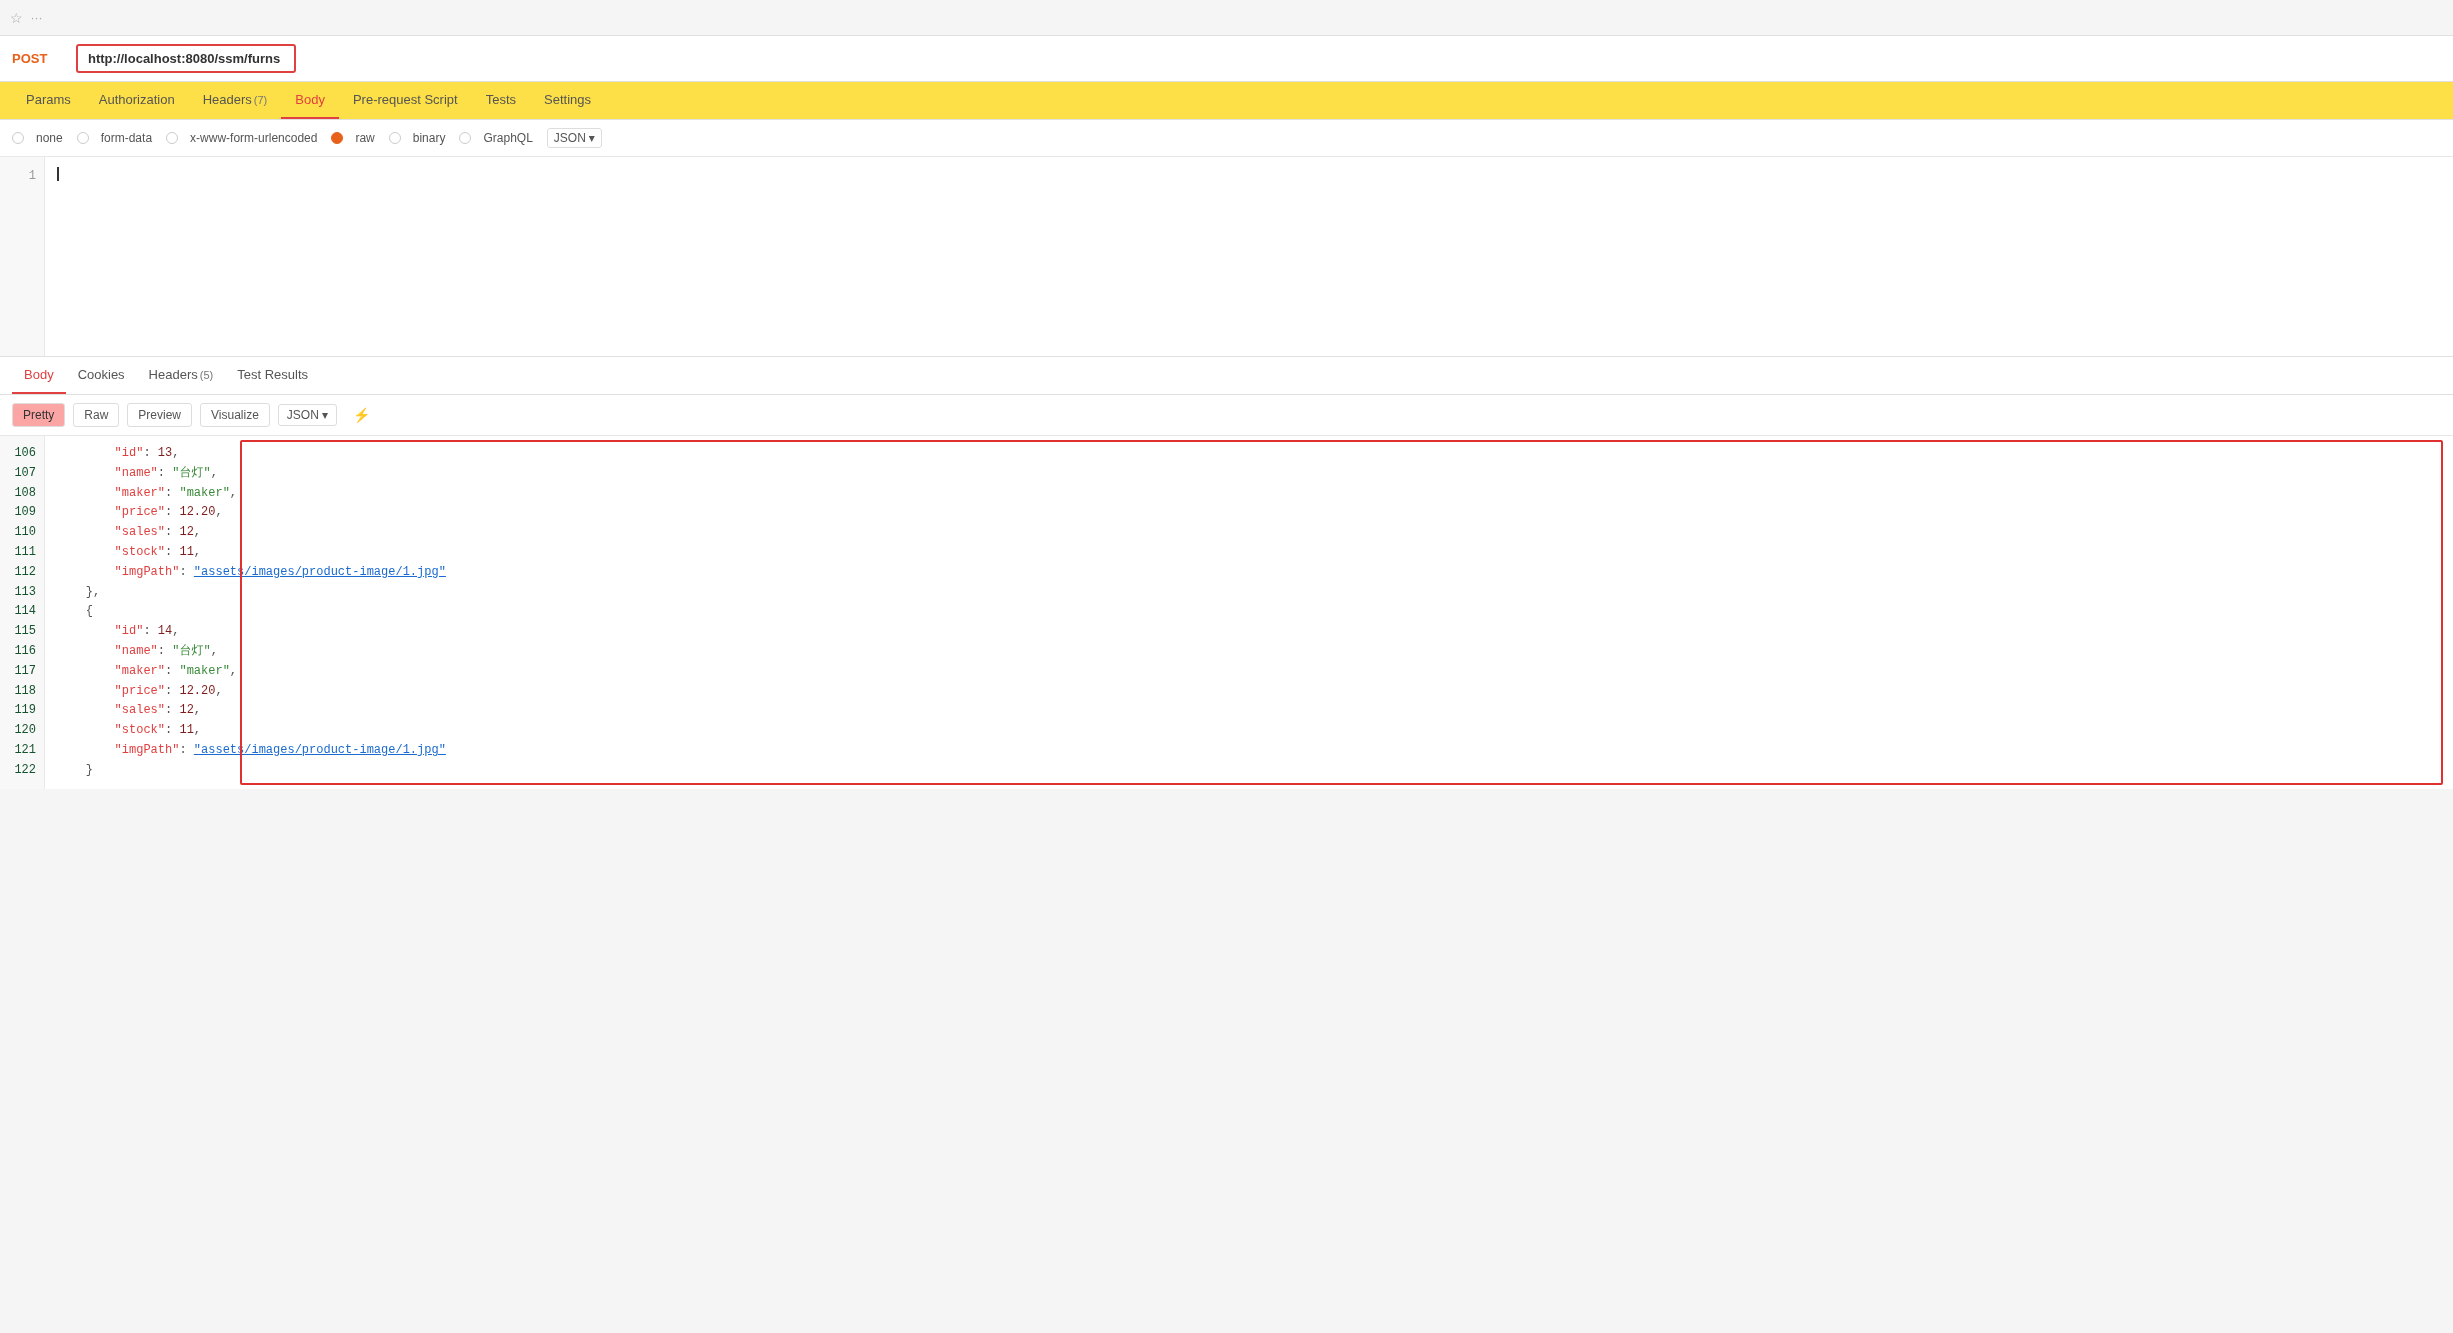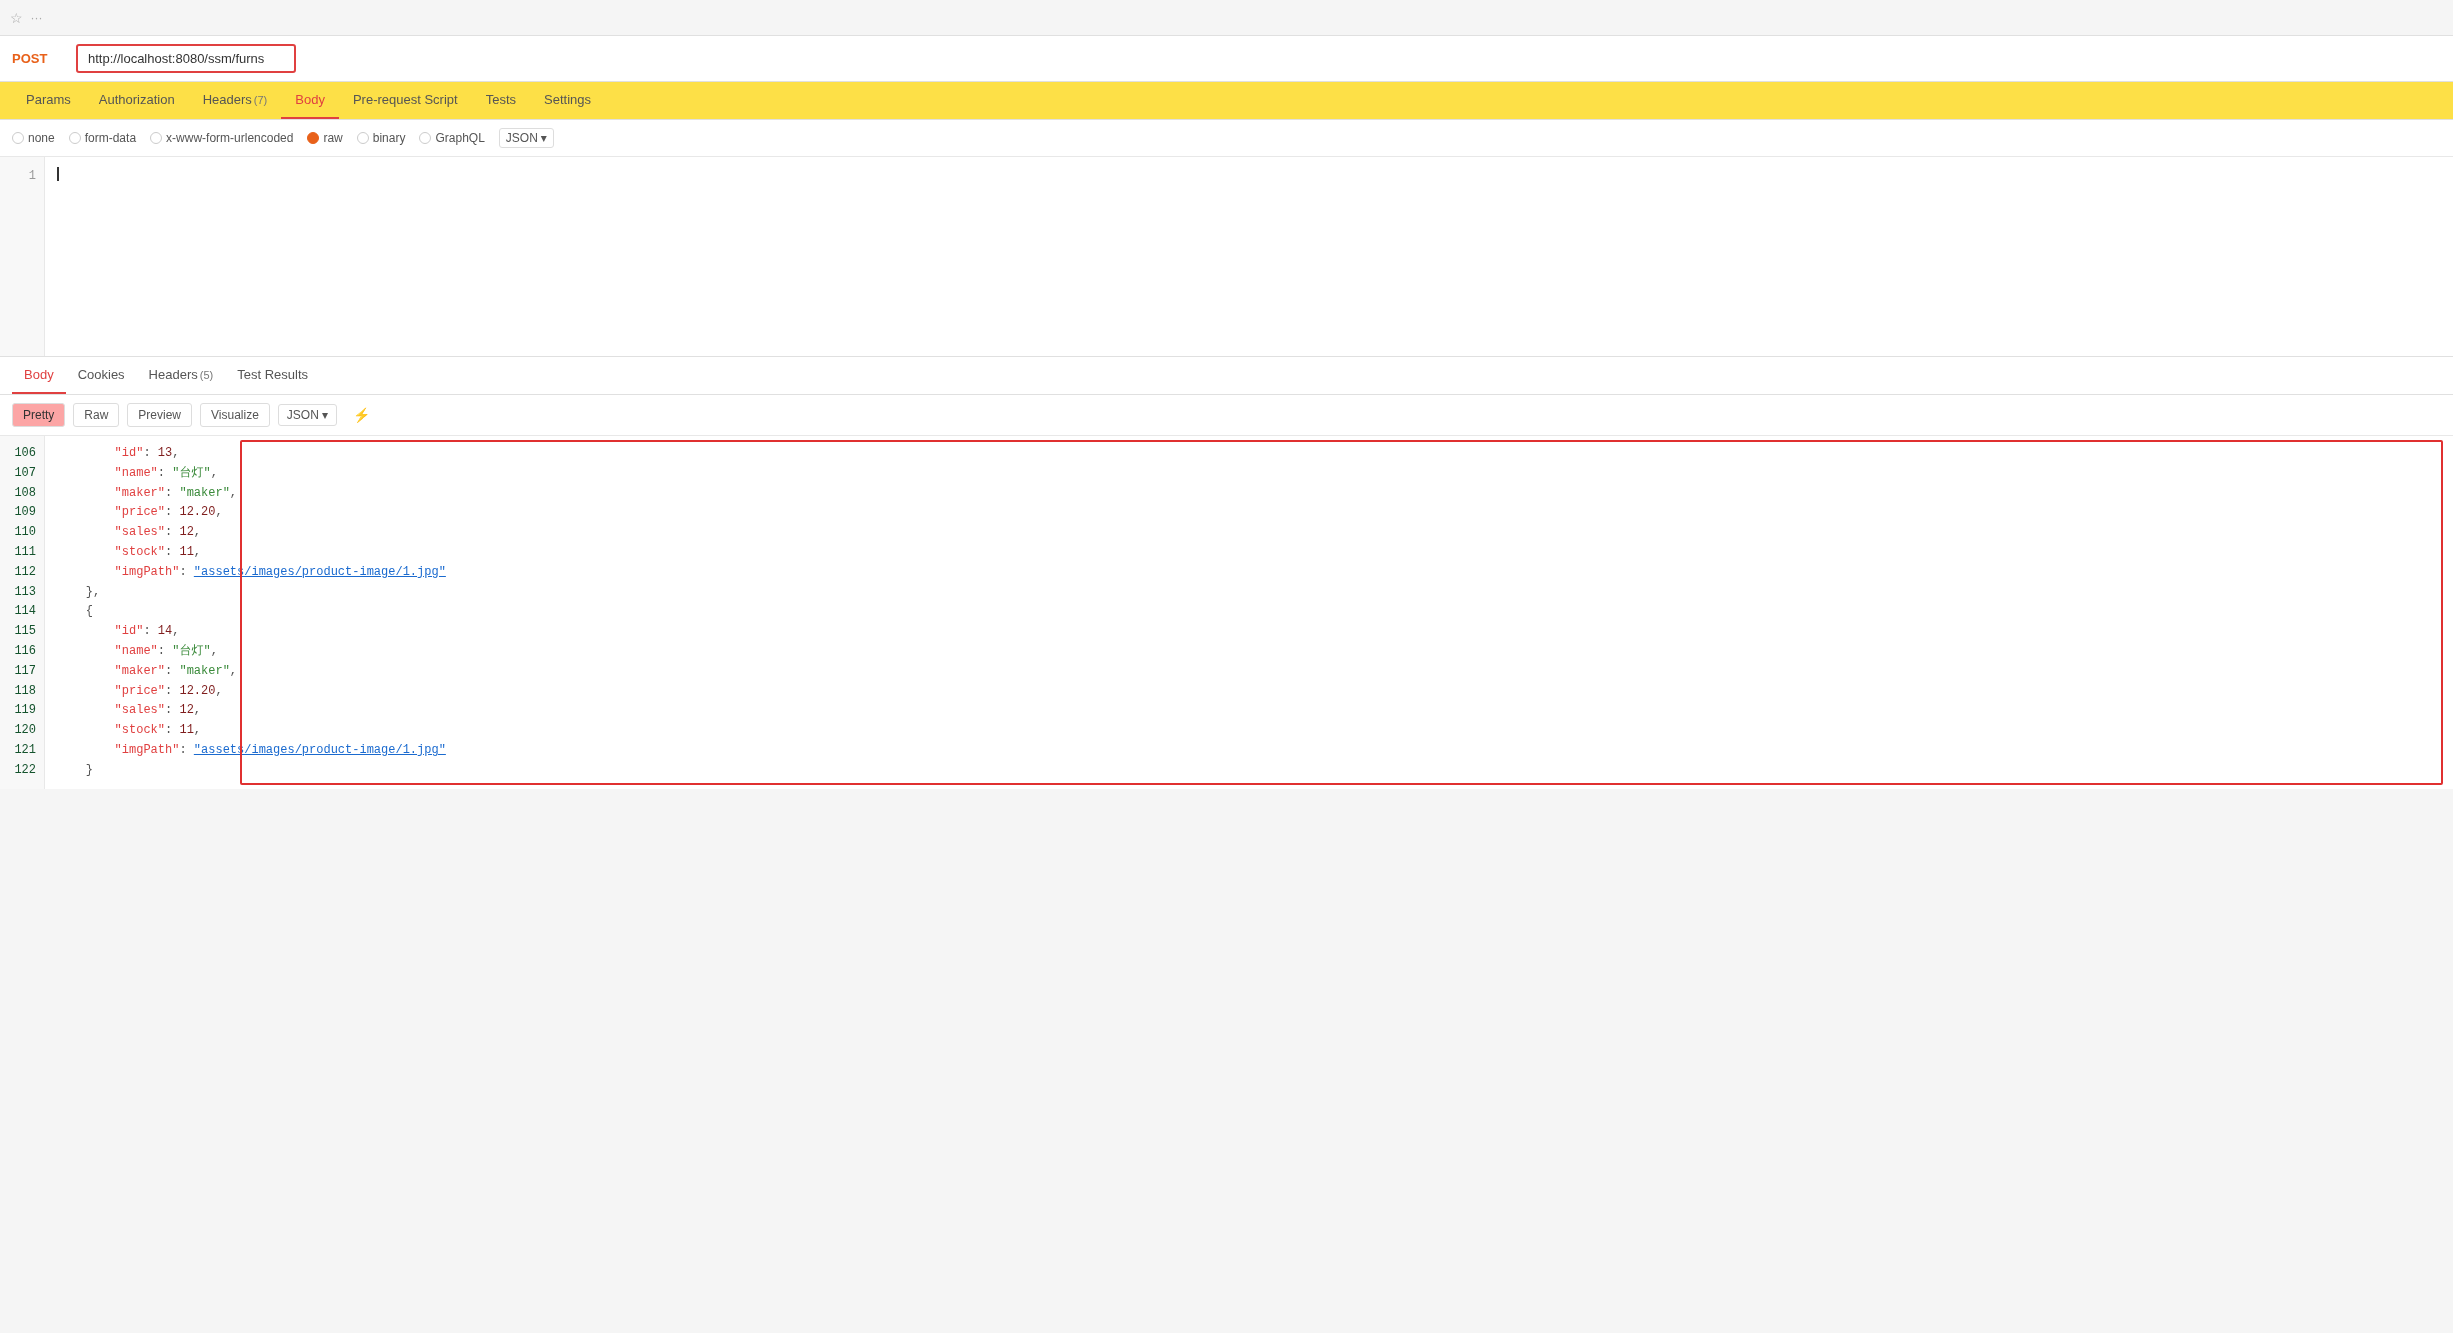--- a/index.html
+++ b/index.html
@@ -37,20 +37,21 @@
       min-width: 40px;
     }
     .url-box {
       border: 2px solid #e04040;
       border-radius: 3px;
       padding: 5px 10px;
       font-size: 13px;
       color: #333;
       background: #fff;
       min-width: 220px;
+      font-weight: bold;
     }
 
     .tabs-bar {
       background: #fde047;
       display: flex;
       align-items: flex-start;
       gap: 0;
       border-bottom: 1px solid #e0e0e0;
       padding: 0 12px;
     }
@@ -77,21 +78,21 @@
       background: #fff;
       display: flex;
       align-items: center;
       gap: 14px;
       padding: 8px 12px;
       border-bottom: 1px solid #e8e8e8;
     }
     .radio-option {
       display: flex;
       align-items: center;
-      gap: 4px;
+      gap: 12px;
       font-size: 12px;
       color: #555;
       cursor: pointer;
     }
     .radio-dot {
       width: 12px;
       height: 12px;
       border-radius: 50%;
       border: 1.5px solid #ccc;
       background: #fff;

